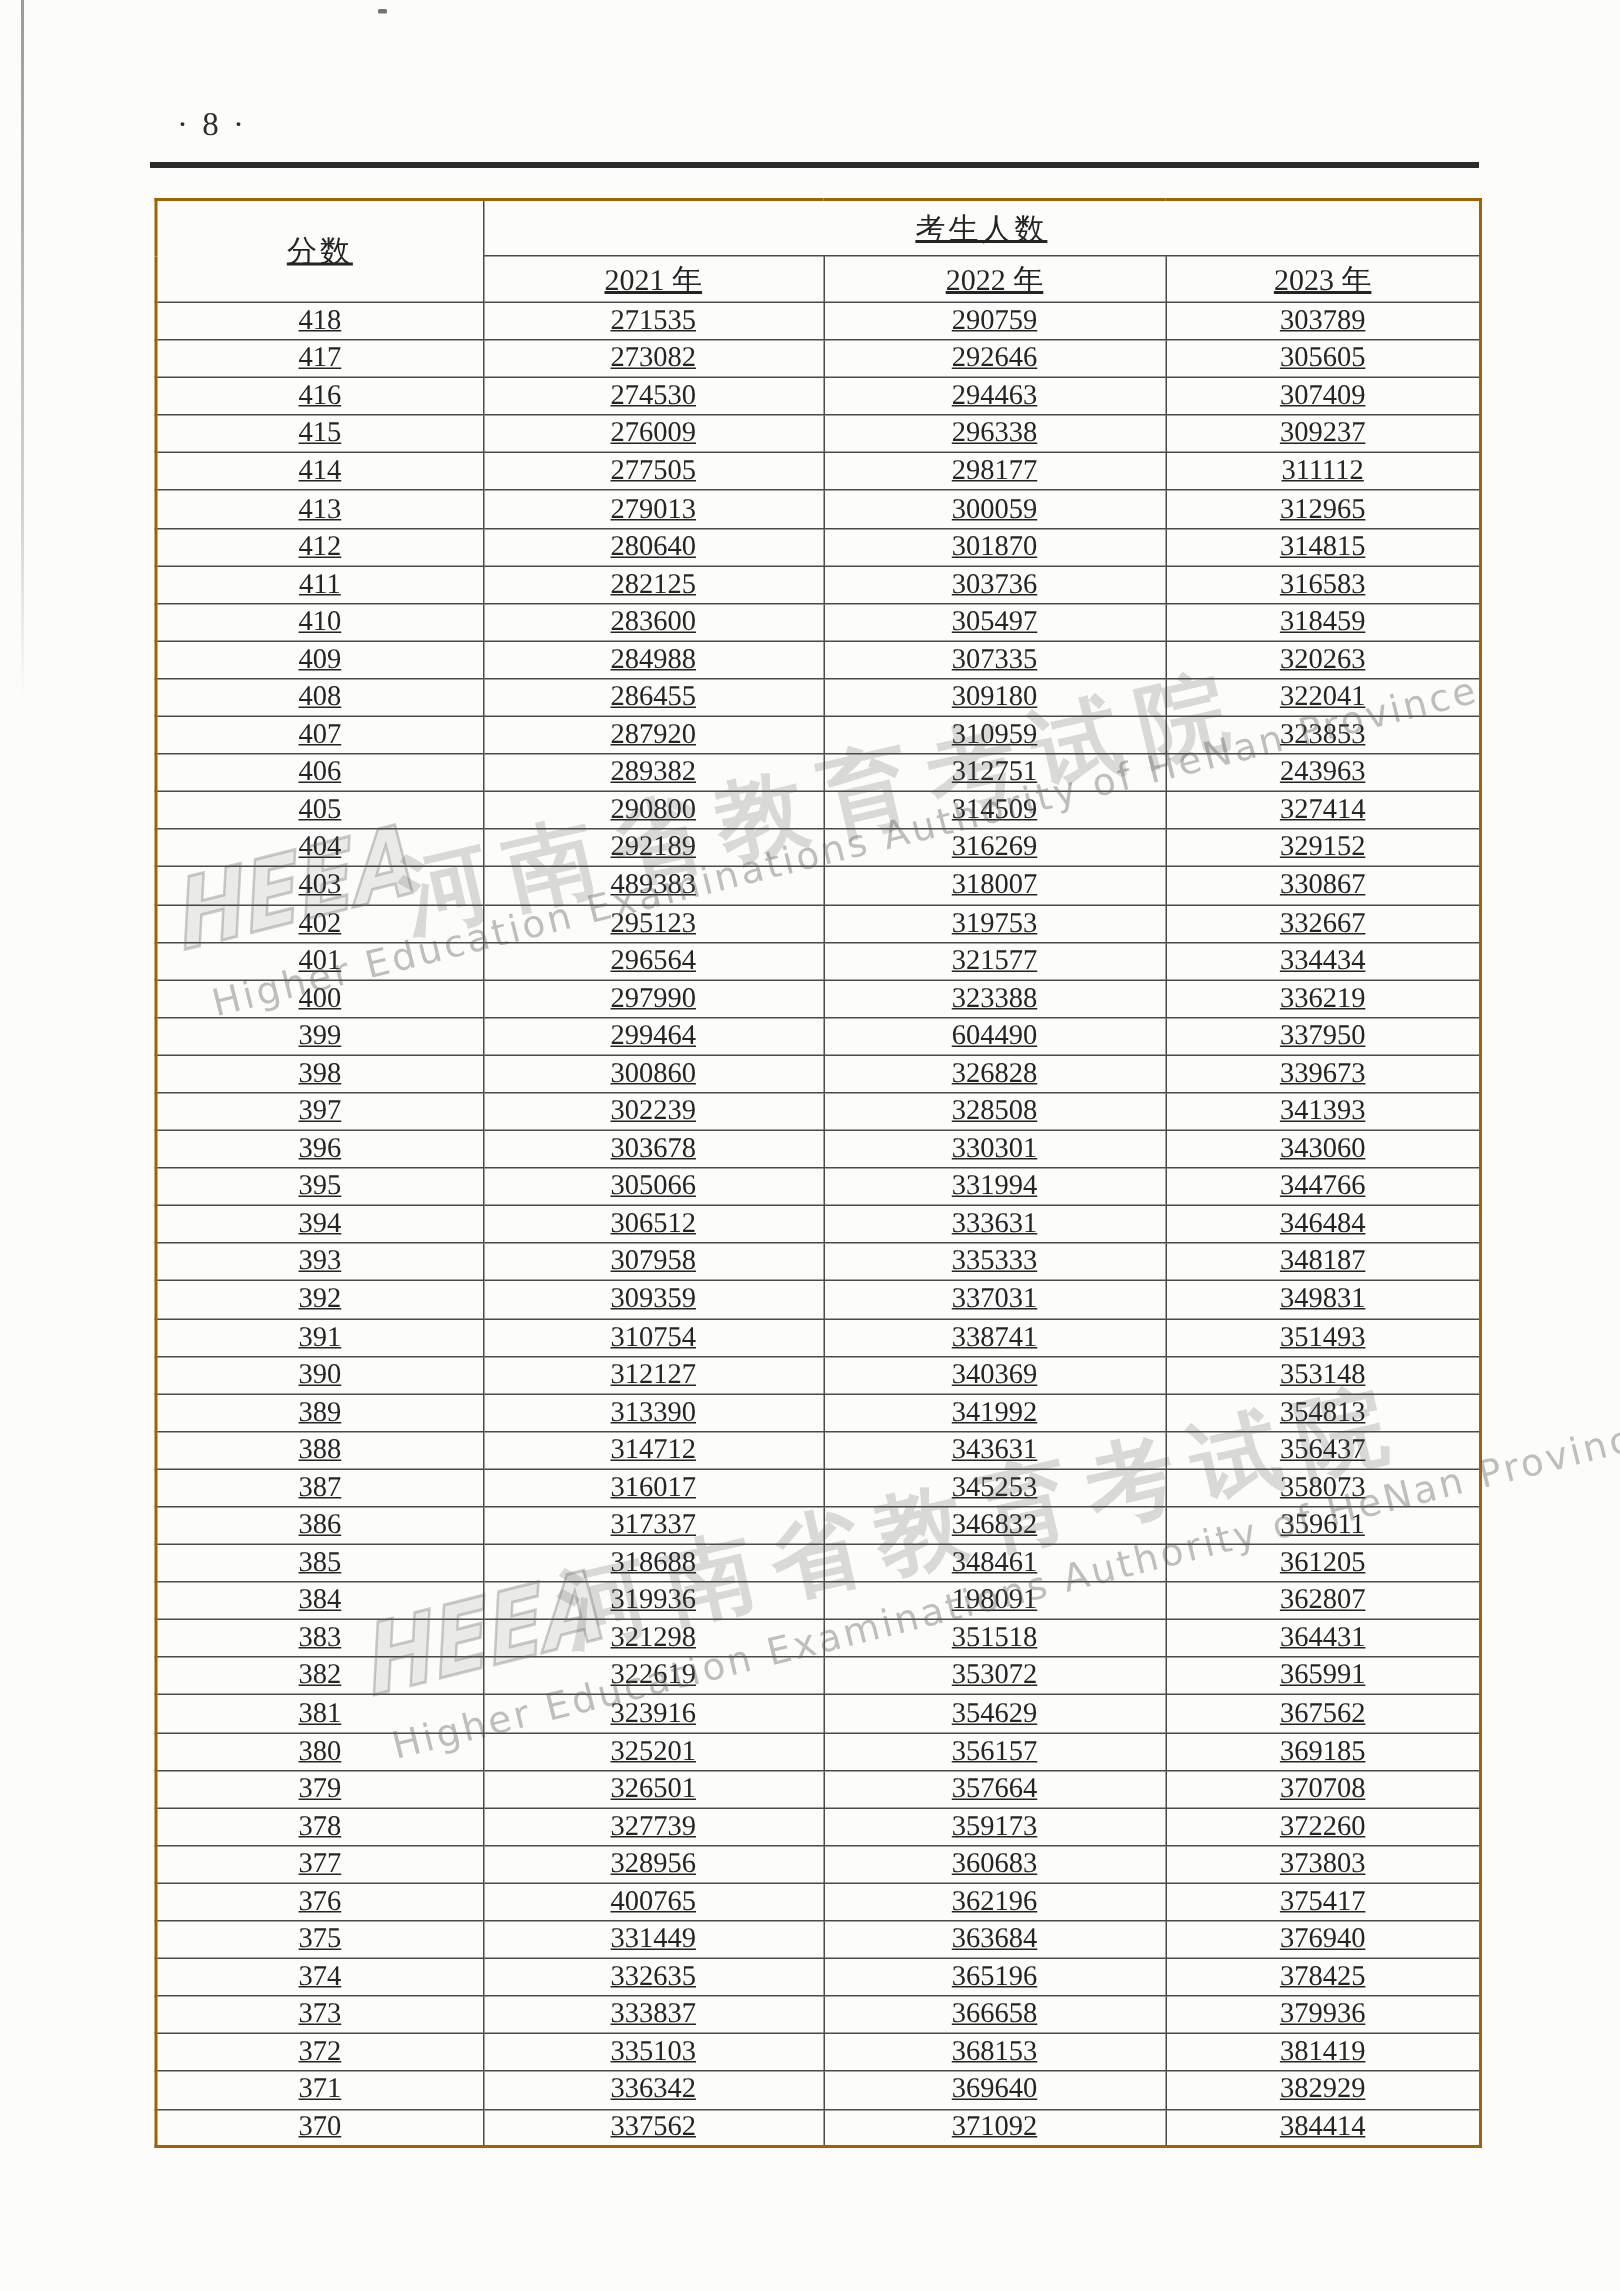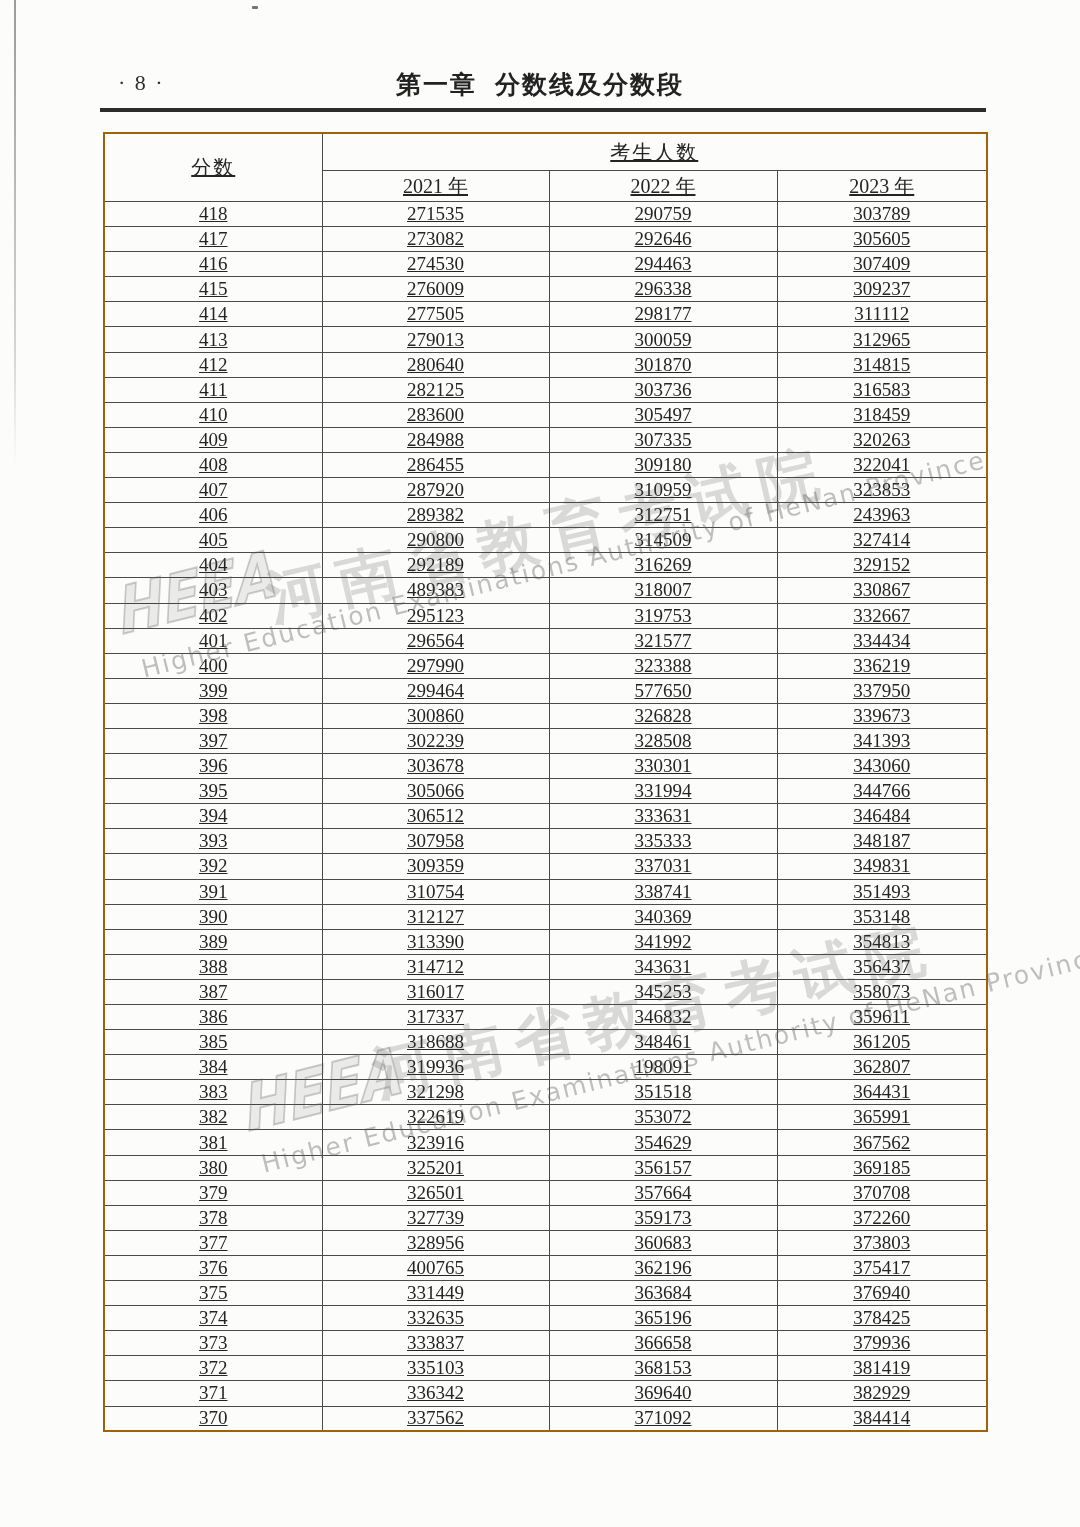--- a/index.html
+++ b/index.html
@@ -82,21 +82,20 @@
 </style>
 </head>
 <body>
 
 <div class="page">
 
   <div class="scan-line"></div>
   <div class="speck"></div>
 
   <div class="page-num">· 8 ·</div>
-  <div class="chapter-title">第一章  分数线及分数段</div>
   <div class="header-rule"></div>
 
   <table class="score-table">
     <colgroup>
       <col style="width:218px">
       <col style="width:227px">
       <col style="width:228px">
       <col style="width:210px">
     </colgroup>
     <thead>
@@ -221,21 +220,21 @@
         </tr>
         <tr>
           <td>400</td>
           <td>297990</td>
           <td>323388</td>
           <td>336219</td>
         </tr>
         <tr>
           <td>399</td>
           <td>299464</td>
-          <td>577650</td>
+          <td>604490</td>
           <td>337950</td>
         </tr>
         <tr>
           <td>398</td>
           <td>300860</td>
           <td>326828</td>
           <td>339673</td>
         </tr>
         <tr>
           <td>397</td>

